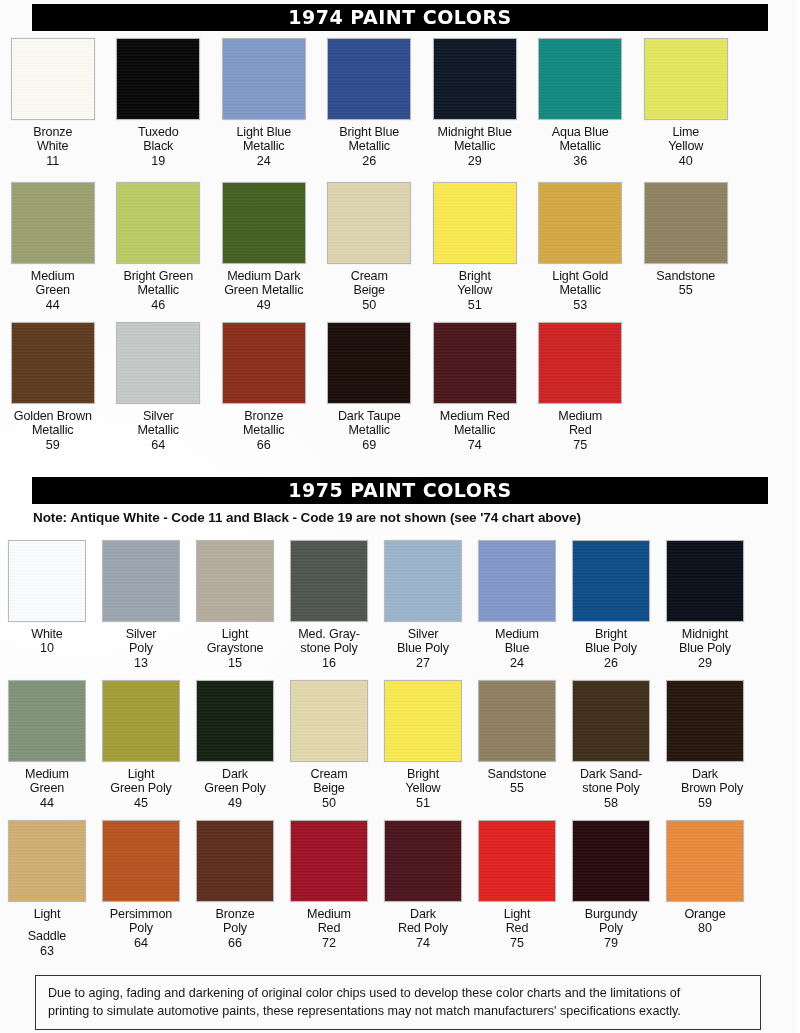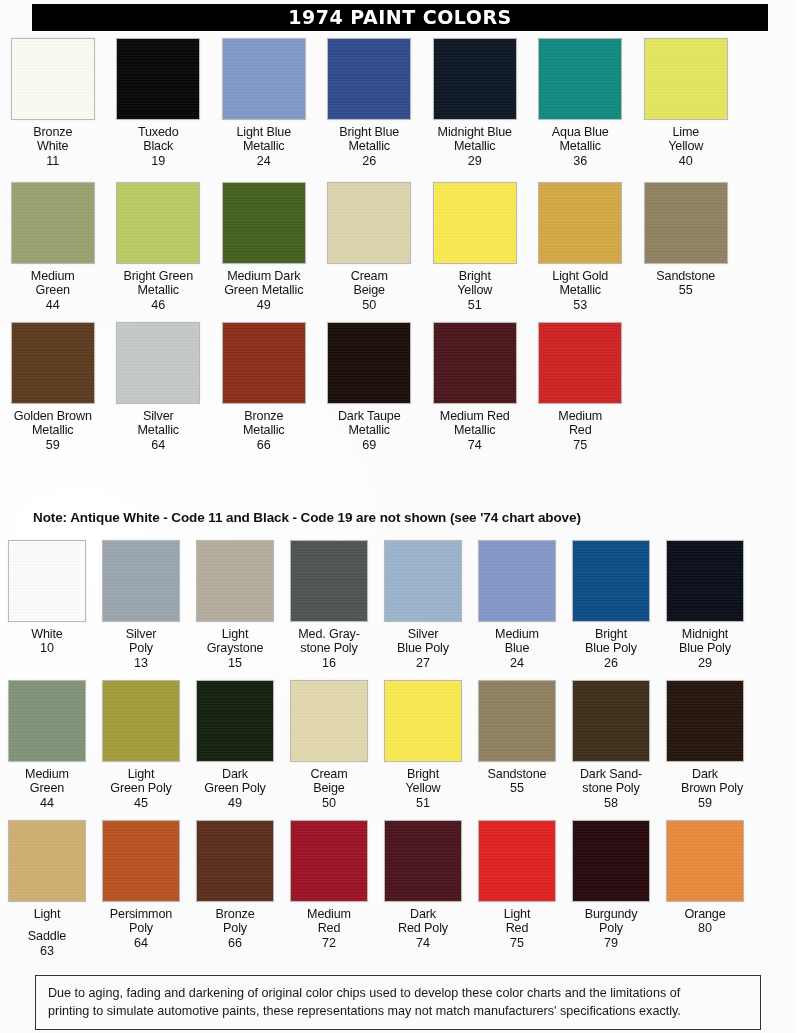--- a/index.html
+++ b/index.html
@@ -257,20 +257,21 @@
         <div class="code">74</div>
       </div>
       <div class="cell">
         <div class="chip" style="background: rgb(207, 34, 34);"></div>
         <div class="label">Medium</div>
         <div class="label" style="margin-top: 0px;">Red</div>
         <div class="code">75</div>
       </div>
     </div>
 
+  <div class="banner banner-1975">1975 PAINT COLORS</div>
 
   <div class="note">Note: Antique White - Code 11 and Black - Code 19 are not shown (see '74 chart above)</div>
 
   <div class="row r75 r75-1" id="row-75-1" style="top:540px;">
       <div class="cell">
         <div class="chip" style="background: rgb(250, 252, 253);"></div>
         <div class="label">White</div>
         <div class="code">10</div>
       </div>
       <div class="cell">

